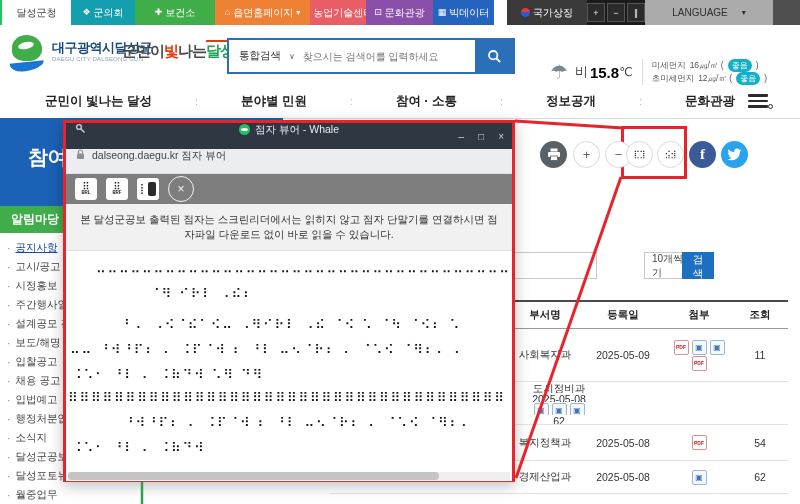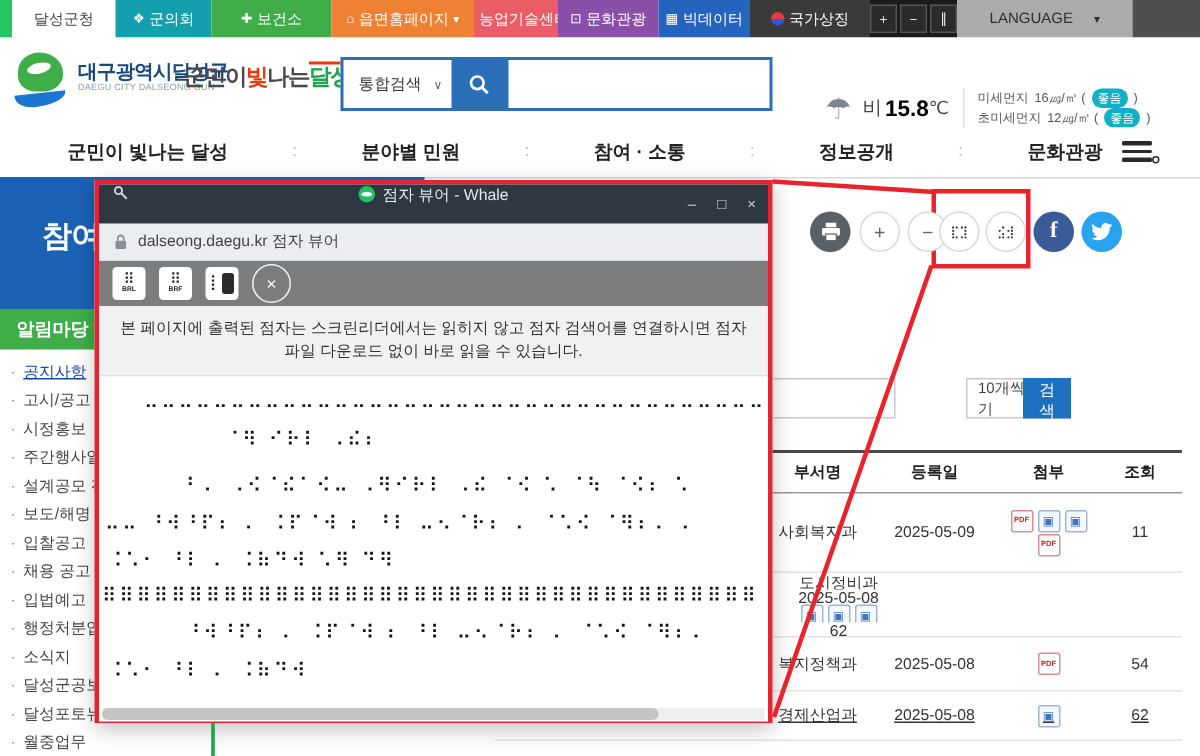--- a/index.html
+++ b/index.html
@@ -2,28 +2,28 @@
 <html><head>
 <meta charset="utf-8">
 <style>
   html,body{margin:0;padding:0;}
   body{width:800px;height:504px;position:relative;overflow:hidden;background:#fff;
        font-family:"Liberation Sans","DejaVu Sans",sans-serif;color:#333;}
   
   .topbar{position:absolute;left:0;top:0;width:800px;height:25px;display:flex;z-index:3;}
   .tab{height:25px;display:flex;align-items:center;justify-content:center;gap:3px;
        color:#fff;font-size:10px;white-space:nowrap;overflow:hidden;cursor:pointer;flex:0 0 auto;}
-  .tab-home{background:#fff;color:#444;border-left:8px solid #22c55e;width:69px;align-items:center;}
+  .tab-home{background:#fff;color:#444;border-left:2px solid #22c55e;width:69px;align-items:center;}
   .tab-icon{font-size:9px;line-height:1;}
   .taegeuk{width:9px;height:9px;border-radius:50%;background:linear-gradient(#e23b3b 50%,#2a5bd7 50%);display:inline-block;}
   .caret{font-size:8px;}
   .tb-controls{width:58px;background:#1b1b1b;display:flex;align-items:center;justify-content:center;gap:2px;}
   .tb-btn{width:16px;height:17px;background:#2b2b2b;border:1px solid #555;color:#eee;font-size:9px;
           display:flex;align-items:center;justify-content:center;cursor:pointer;}
-  .tb-lang{width:117px;background:#ababab;color:#2f2f2f;font-size:10px;display:flex;align-items:center;
+  .tb-lang{width:128px;background:#ababab;color:#2f2f2f;font-size:10px;display:flex;align-items:center;
            justify-content:center;gap:14px;cursor:pointer;}
   .tb-fill{flex:1;background:#4f4f4f;}
   
   .header{position:absolute;left:0;top:25px;width:800px;height:60px;background:#fff;z-index:3;}
   .logo-mark{position:absolute;left:10px;top:10px;width:34px;height:36px;}
   .logo-g{position:absolute;left:2px;top:0;width:30px;height:26px;background:#3fae49;border-radius:55% 60% 50% 45%;}
   .logo-g:after{content:"";position:absolute;left:6px;top:7px;width:16px;height:7px;background:#fff;border-radius:50%;transform:rotate(-12deg);}
   .logo-b{position:absolute;left:0;bottom:0;width:34px;height:9px;background:#1976d2;border-radius:0 0 70% 40%/0 0 100% 100%;transform:rotate(-6deg);}
   .logo-title{position:absolute;left:52px;top:14px;font-size:13px;font-weight:bold;color:#17497e;letter-spacing:-0.5px;}
   .logo-sub{position:absolute;left:52px;top:31px;font-size:6px;color:#8aa0b5;letter-spacing:0.2px;}
@@ -94,21 +94,21 @@
   
   .popup{position:absolute;left:63px;top:120px;width:452px;height:362px;border:3px solid #e8232b;
          box-sizing:border-box;background:#fff;z-index:50;box-shadow:0 4px 14px rgba(0,0,0,.25);}
   .ptitle{height:26px;background:#2f3743;display:flex;position:relative;}
   .pin{margin-left:9px;cursor:pointer;}
   .ptitle-center{position:absolute;left:0;right:0;text-align:center;font-size:10.5px;color:#e6e9ed;}
   .whale{display:inline-block;width:11px;height:11px;border-radius:50%;background:#21c063;vertical-align:-2px;margin-right:5px;position:relative;}
   .whale:after{content:"";position:absolute;left:2px;top:4px;width:7px;height:3px;background:#fff;border-radius:50%;}
   .win-btns{position:absolute;right:8px;top:0;height:26px;display:flex;align-items:center;gap:14px;}
   .win-btn{color:#cfd3d8;font-size:10px;cursor:pointer;}
-  .paddr{height:24px;background:#ebedf0;border-bottom:1px solid #dcdfe3;display:flex;align-items:center;gap:7px;
+  .paddr{height:24px;background:#ebedf0;border-bottom:1px solid #dcdfe3;display:flex;gap:7px;
          padding-left:10px;font-size:10.5px;color:#444;}
   .ptool{height:30px;background:#7d7d7d;display:flex;align-items:center;gap:9px;padding-left:9px;}
   .tool-sq{width:22px;height:22px;background:#fff;border-radius:3px;display:flex;flex-direction:column;
            align-items:center;justify-content:center;cursor:pointer;line-height:1;}
   .tool-sq .cell{font-family:"DejaVu Sans",sans-serif;font-size:10px;color:#222;}
   .tool-sq .lbl{font-size:4.5px;color:#222;font-weight:bold;margin-top:-1px;}
   .tool-toggle{flex-direction:row;gap:1px;}
   .tool-toggle .half{width:8px;height:14px;background:#2b2b2b;border-radius:2px;}
   .tool-close{width:24px;height:24px;border:1.5px solid #f2f2f2;border-radius:50%;background:transparent;
               color:#f2f2f2;font-size:12px;display:flex;align-items:center;justify-content:center;cursor:pointer;}
@@ -148,21 +148,21 @@
         <span>농업기술센터</span>
       </div>
       <div class="tab" style="background: rgb(138, 79, 168); width: 67px;">
         <span class="tab-icon">⊡</span>
         <span>문화관광</span>
       </div>
       <div class="tab" style="background: rgb(36, 99, 190); width: 61px;">
         <span class="tab-icon">▦</span>
         <span>빅데이터</span>
       </div>
-      <div class="tab" style="background: rgb(58, 58, 58); width: 80px;">
+      <div class="tab" style="background: rgb(58, 58, 58); width: 80px; margin-left: 13px;">
         <span class="tab-icon taegeuk"></span>
         <span>국가상징</span>
       </div>
     </div>
   <div class="tb-controls" id="tb-controls">
       <div class="tb-btn">+</div>
       <div class="tb-btn">−</div>
       <div class="tb-btn">∥</div>
     </div>
   <div class="tb-lang">
@@ -180,20 +180,21 @@
   <div class="logo-title">대구광역시달성군</div>
   <div class="logo-sub">DAEGU CITY DALSEONG GUN</div>
   <div class="slogan">
     <span class="slg0">군민이</span><span class="slg1">빛</span><span class="slg2">나는</span><span class="slg3">달성</span>
   </div>
   <div class="searchbox">
     <div class="search-cat">
       <span>통합검색</span>
       <span class="caret">∨</span>
     </div>
+    <input class="search-input" placeholder="찾으시는 검색어를 입력하세요" style="">
     <button class="search-btn">
       <svg class="icon-svg" width="15" height="15" viewBox="0 0 15 15">
           <circle cx="6.2" cy="6.2" r="4.2" fill="none" stroke="#fff" stroke-width="1.8"></circle>
           <line x1="9.5" y1="9.5" x2="13.2" y2="13.2" stroke="#fff" stroke-width="1.8"></line>
         </svg>
     </button>
   </div>
   <div class="weather">
     <span class="umb">☂</span>
     <span class="w-cond">비</span>
@@ -368,21 +369,21 @@
         <div class="bc c0"></div>
         <div class="bc c1">복지정책과</div>
         <div class="bc c2">2025-05-08</div>
         <div class="bc c3">
           <div class="attline">
             <span class="att pdf">PDF</span>
           </div>
         </div>
         <div class="bc c4">54</div>
       </div>
-      <div class="brow" style="height: 32px; text-decoration: underline;">
+      <div class="brow" style="height: 32px;">
         <div class="bc c0"></div>
         <div class="bc c1">경제산업과</div>
         <div class="bc c2">2025-05-08</div>
         <div class="bc c3">
           <div class="attline">
             <span class="att doc">▣</span>
           </div>
         </div>
         <div class="bc c4">62</div>
       </div>
@@ -422,21 +423,21 @@
     <div class="tool-sq">
       <span class="cell">⠿</span>
       <span class="lbl">BRF</span>
     </div>
     <div class="tool-sq tool-toggle">
       <span class="cell">⡇</span>
       <span class="half"></span>
     </div>
     <div class="tool-close">×</div>
   </div>
-  <div class="pnotice">본 페이지에 출력된 점자는 스크린리더에서는 읽히지 않고 점자 검색어를 연결하시면 점자파일 다운로드 없이 바로 읽을 수 있습니다.</div>
+  <div class="pnotice">본 달성군공보 출력된 점자는 스크린리더에서는 읽히지 않고 점자 단말기를 연결하시면 점자파일 다운로드 없이 바로 읽을 수 있습니다.</div>
   <div class="pcontent" id="braille-content">
     <div class="bline" style="margin-left: 30px; margin-top: 14px;">⠒⠒⠒⠒⠒⠒⠒⠒⠒⠒⠒⠒⠒⠒⠒⠒⠒⠒⠒⠒⠒⠒⠒⠒⠒⠒⠒⠒⠒⠒⠒⠒⠒⠒⠒⠒⠗</div>
       <div class="bline" style="margin-left: 84px; margin-top: 2px;">⠈⠻ ⠊⠗⠇ ⠠⠮⠆</div>
       <div class="bline" style="margin-left: 58px; margin-top: 12px;">⠃⠄ ⠠⠪⠈⠮⠁⠪⠤ ⠠⠻⠊⠗⠇ ⠠⠮ ⠈⠪ ⠡ ⠈⠳ ⠈⠪⠆ ⠡</div>
       <div class="bline" style="margin-left: 4px; margin-top: 6px;">⠤⠤ ⠘⠺⠘⠏⠆ ⠄ ⠨⠏⠈⠺ ⠆ ⠘⠇ ⠤⠢⠈⠗⠆ ⠄ ⠈⠡⠪ ⠈⠻⠆⠄ ⠄</div>
       <div class="bline" style="margin-left: 6px; margin-top: 6px;">⠨⠡⠂ ⠘⠇ ⠄ ⠨⠷⠙⠺ ⠡⠻ ⠙⠻</div>
       <div class="bline" style="margin-left: 2px; margin-top: 4px;">⠿⠿⠿⠿⠿⠿⠿⠿⠿⠿⠿⠿⠿⠿⠿⠿⠿⠿⠿⠿⠿⠿⠿⠿⠿⠿⠿⠿⠿⠿⠿⠿⠿⠿⠿⠿⠿⠿</div>
       <div class="bline" style="margin-left: 58px; margin-top: 6px;">⠘⠺⠘⠏⠆ ⠄ ⠨⠏⠈⠺ ⠆ ⠘⠇ ⠤⠢⠈⠗⠆ ⠄ ⠈⠡⠪ ⠈⠻⠆⠄</div>
       <div class="bline" style="margin-left: 6px; margin-top: 6px;">⠨⠡⠂ ⠘⠇ ⠄ ⠨⠷⠙⠺</div>
       <div class="pscroll">

